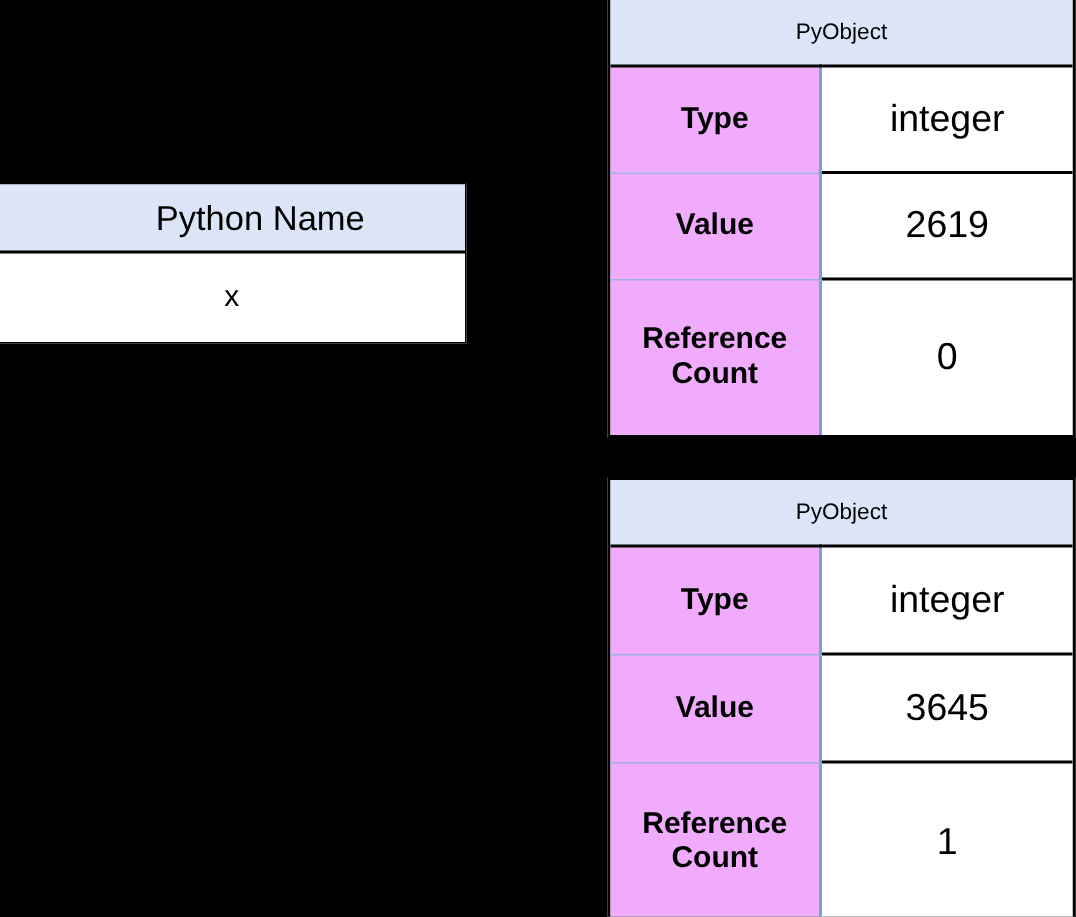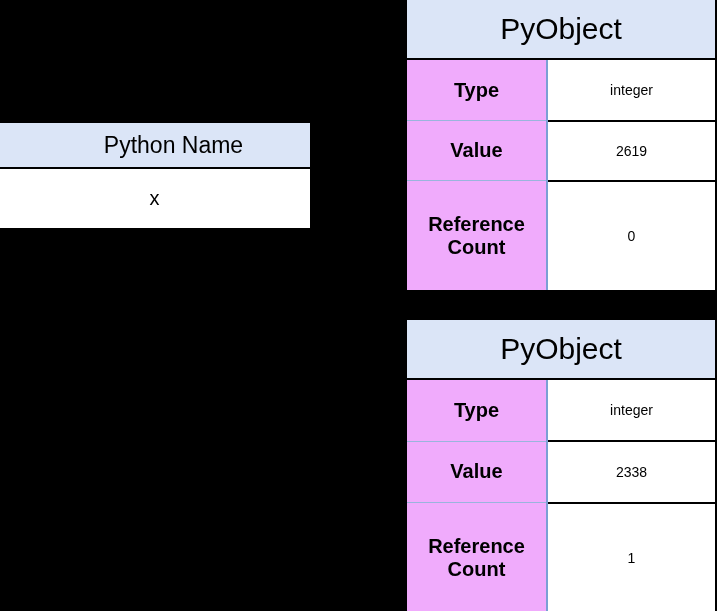--- a/index.html
+++ b/index.html
@@ -63,21 +63,21 @@
     font-weight: bold;
     line-height: 1.15;
     border-right: 2px solid #7b9fd4;
     border-bottom: 1px solid #9ab4dd;
   }
   .lbl.last { border-bottom: none; text-align: center; }
 
   
   .val {
     background: #ffffff;
-    font-size: 14px;
+    font-size: 25px;
     font-weight: 400;
     line-height: 1.15;
     border-bottom: 2px solid #000000;
   }
   .val.last { border-bottom: none; }
 
   
   #python-name-table {
     left: -2px;
     top: 122px;
@@ -96,22 +96,22 @@
     height: 60px;
   }
 
   
   .pyobject {
     left: 405px;
     width: 312px;
     border: 2px solid #000000;
   }
   .pyobject .hdr {
-    height: 59px;
-    font-size: 30px;
+    height: 44px;
+    font-size: 15px;
   }
   .pyobject col.c-label { width: 140px; }
 
   #pyobject-table-1 {
     top: -2px;
     height: 294px;
   }
   #pyobject-table-2 {
     top: 318px;
     height: 297px;
@@ -170,21 +170,21 @@
       <tbody>
           <tr>
         <th class="hdr" colspan="2">PyObject</th>
       </tr>
       <tr>
         <td class="lbl">Type</td>
         <td class="val">integer</td>
       </tr>
       <tr>
         <td class="lbl">Value</td>
-        <td class="val">2338</td>
+        <td class="val">3645</td>
       </tr>
       <tr>
         <td class="lbl last">Reference Count</td>
         <td class="val last">1</td>
       </tr>
     </tbody>
       </table>
   </div>
 
 </div>

